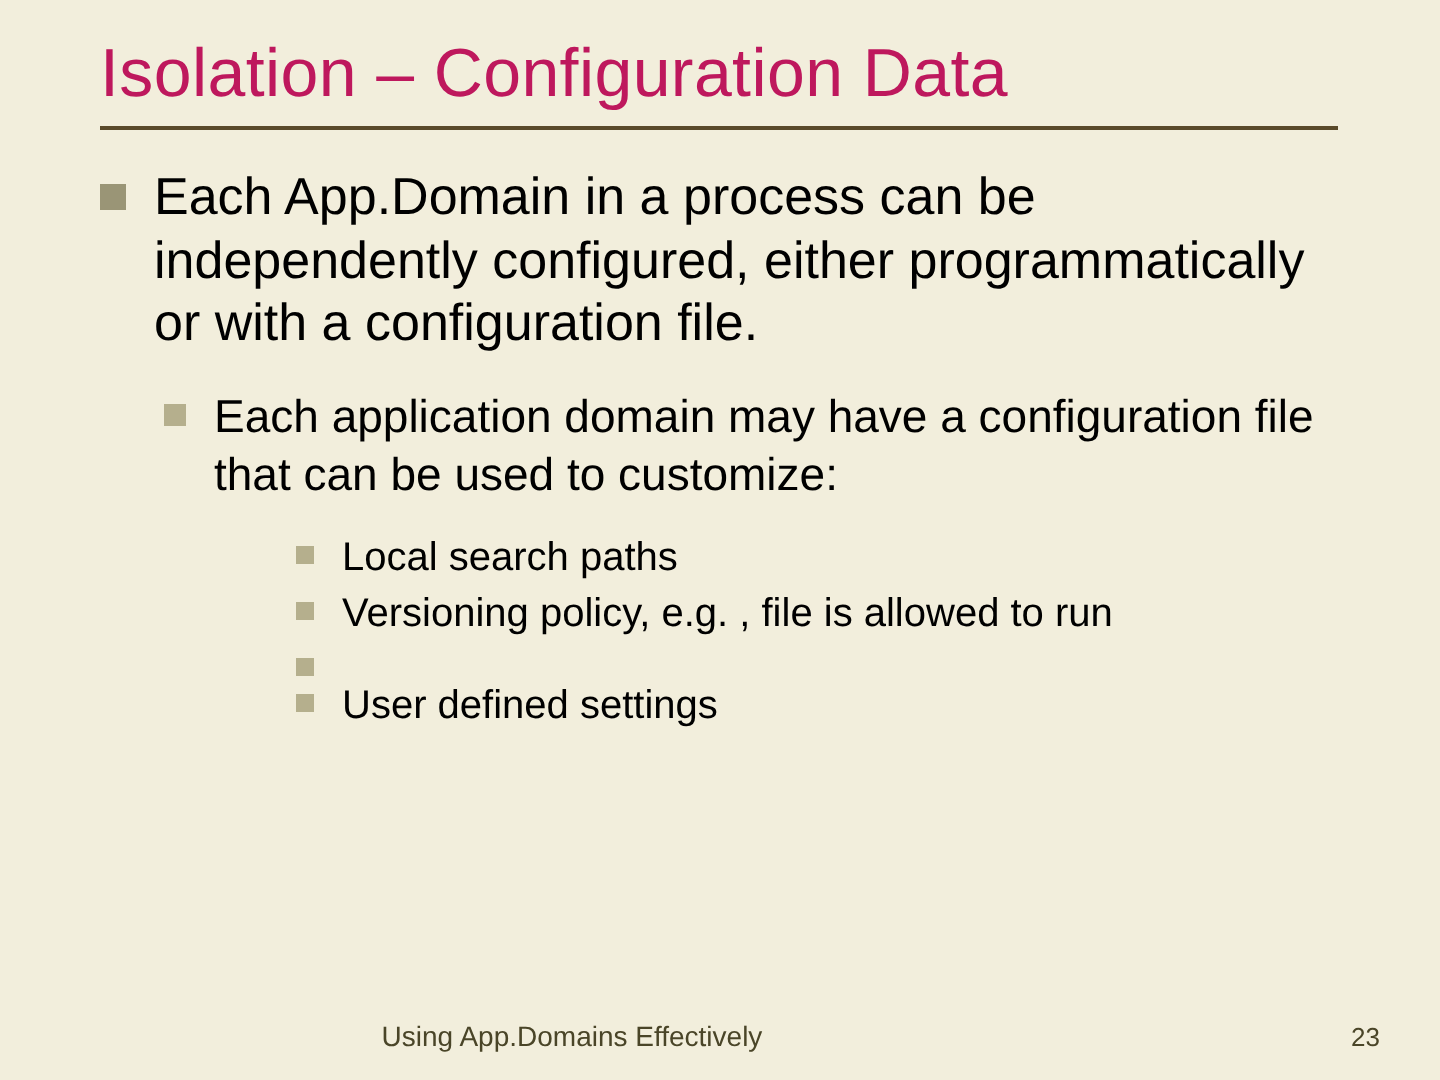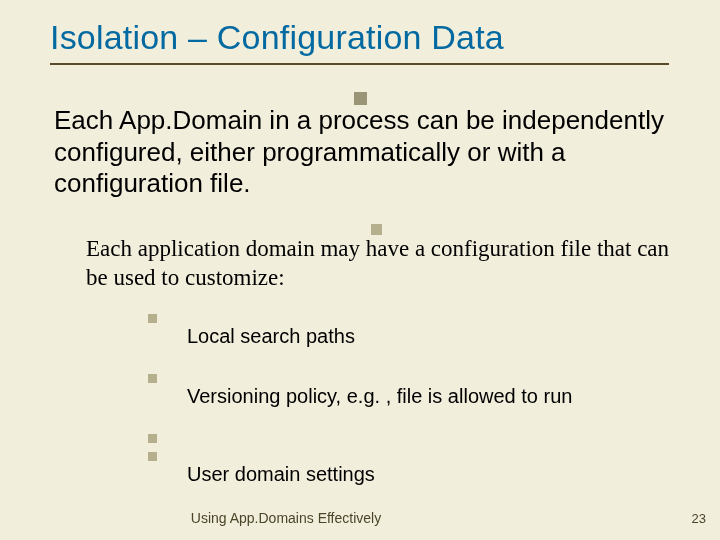--- a/index.html
+++ b/index.html
@@ -15,34 +15,33 @@
   .slide {
     position: relative;
     width: 720px;
     height: 540px;
     box-sizing: border-box;
     padding: 18px 40px 0 50px;
   }
   .title {
     font-size: 34px;
     font-weight: 400;
-    color: #0369a1;
+    color: #be185d;
     margin: 0 0 6px 0;
     letter-spacing: 0.2px;
   }
   .rule {
     border: none;
     border-top: 2px solid #5a4a2a;
     margin: 0 0 18px 0;
     width: 619px;
   }
   .bullet-row {
     display: flex;
-    align-items: center;
-    flex-direction: column;
+    align-items: flex-start;
   }
   .sq {
     flex: 0 0 auto;
     margin-top: 9px;
     margin-right: 10px;
   }
   .sq-lg {
     width: 13px;
     height: 13px;
     background: #9a9576;
@@ -66,50 +65,49 @@
     padding-left: 4px;
   }
   .lvl2-wrap {
     margin-left: 32px;
   }
   .lvl2 {
     font-size: 23px;
     line-height: 1.26;
     margin: 0 0 14px 0;
     padding-left: 4px;
-    font-family: Liberation Serif, serif;
   }
   .lvl3-wrap {
     margin-left: 66px;
   }
   .lvl3-row {
     display: flex;
     align-items: flex-start;
     margin-bottom: 2px;
   }
   .lvl3 {
     font-size: 20px;
     line-height: 1.3;
-    margin: 16px;
+    margin: 0;
     padding-left: 4px;
   }
   .footer {
     position: absolute;
     bottom: 14px;
     left: 0;
     width: 572px;
     text-align: center;
     font-size: 14px;
     color: #4a4528;
     font-family: "Comic Sans MS", cursive, sans-serif;
   }
   .pagenum {
     position: absolute;
     bottom: 14px;
-    right: 14px;
+    right: 30px;
     font-size: 13px;
     color: #4a4528;
   }
 </style>
 </head>
 <body>
 
 <div class="slide">
 
   <h1 class="title">Isolation – Configuration Data</h1>
@@ -133,20 +131,20 @@
       </div>
       <div class="lvl3-row">
         <span class="sq sq-sm"></span>
         <p class="lvl3">Versioning policy, e.g. , file is allowed to run</p>
       </div>
       <div class="lvl3-row">
         <span class="sq sq-sm"></span>
       </div>
       <div class="lvl3-row">
         <span class="sq sq-sm"></span>
-        <p class="lvl3">User domain settings</p>
+        <p class="lvl3">User defined settings</p>
       </div>
     </div>
   </div>
 
   <div class="footer">Using App.Domains Effectively</div>
   <div class="pagenum">23</div>
 </div>
 
 </body></html>

